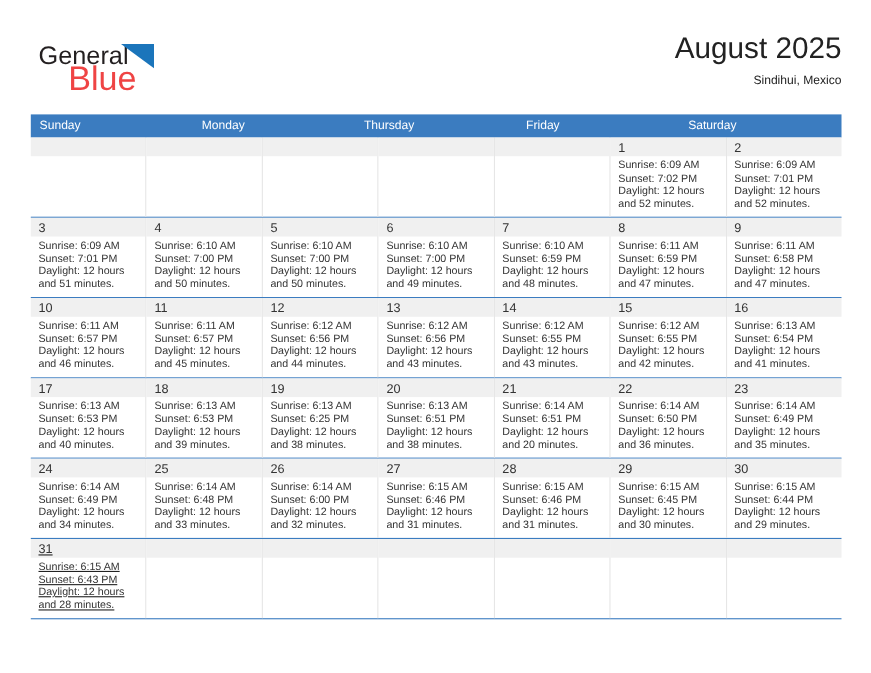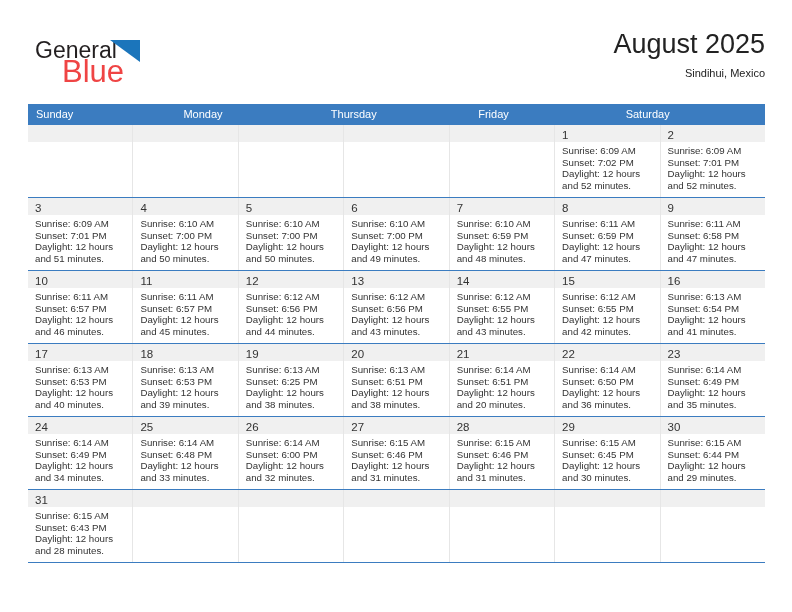--- a/index.html
+++ b/index.html
@@ -112,20 +112,21 @@
     white-space: nowrap;
   }
 
   .week-row {
     display: flex;
     border-bottom: 1px solid #3b7cc0;
     min-height: 72px;
   }
   .week-row.last {
     border-bottom: 1px solid #3b7cc0;
+    text-decoration: underline;
   }
 
   .day-cell {
     flex: 1 1 0;
     box-sizing: border-box;
     border-right: 1px solid #e6e6e6;
     position: relative;
     min-height: 72px;
   }
   .day-cell:last-child {

